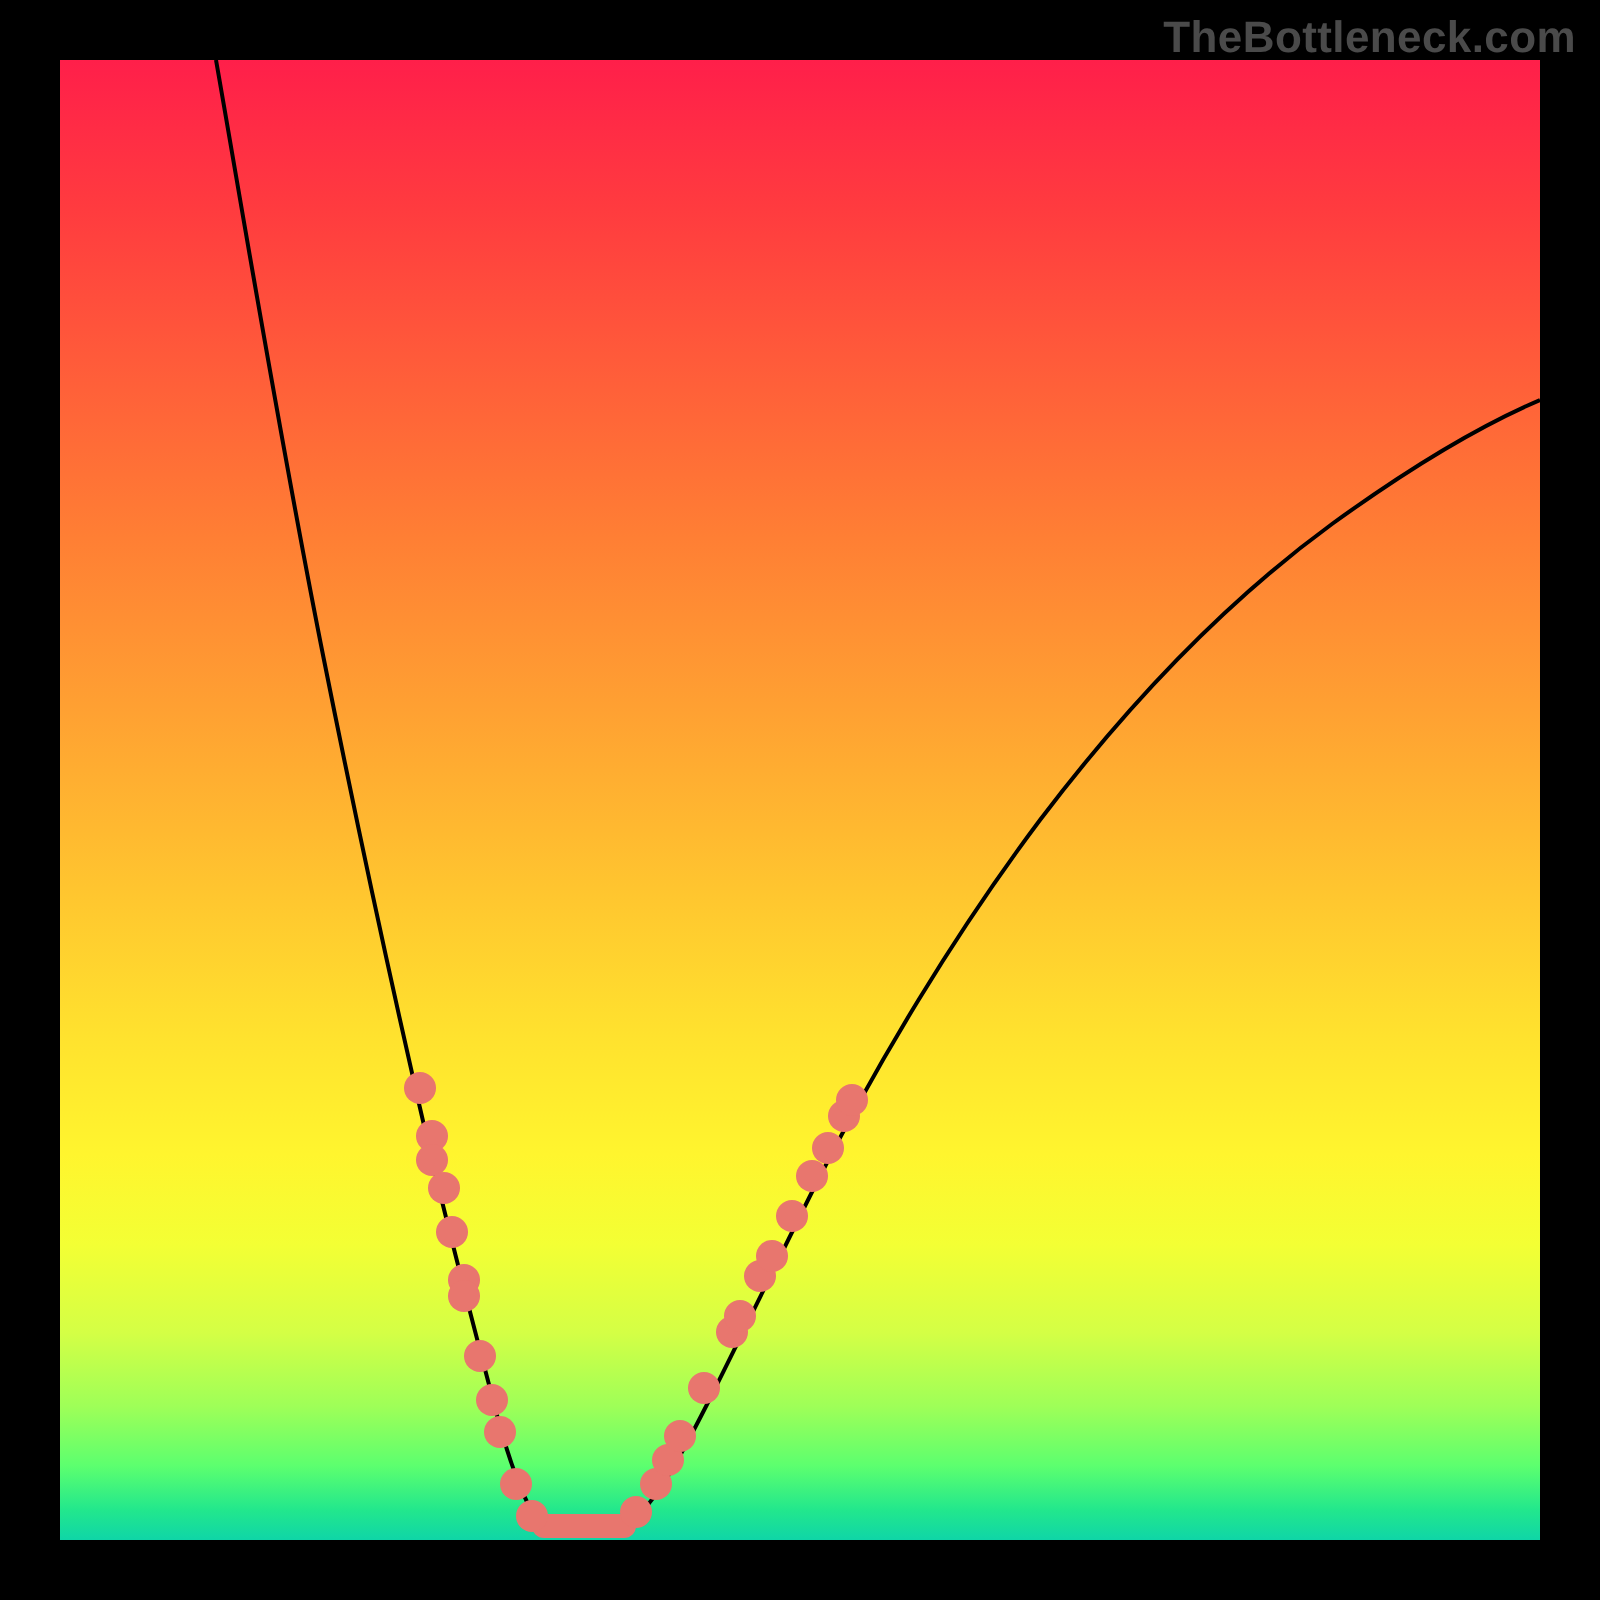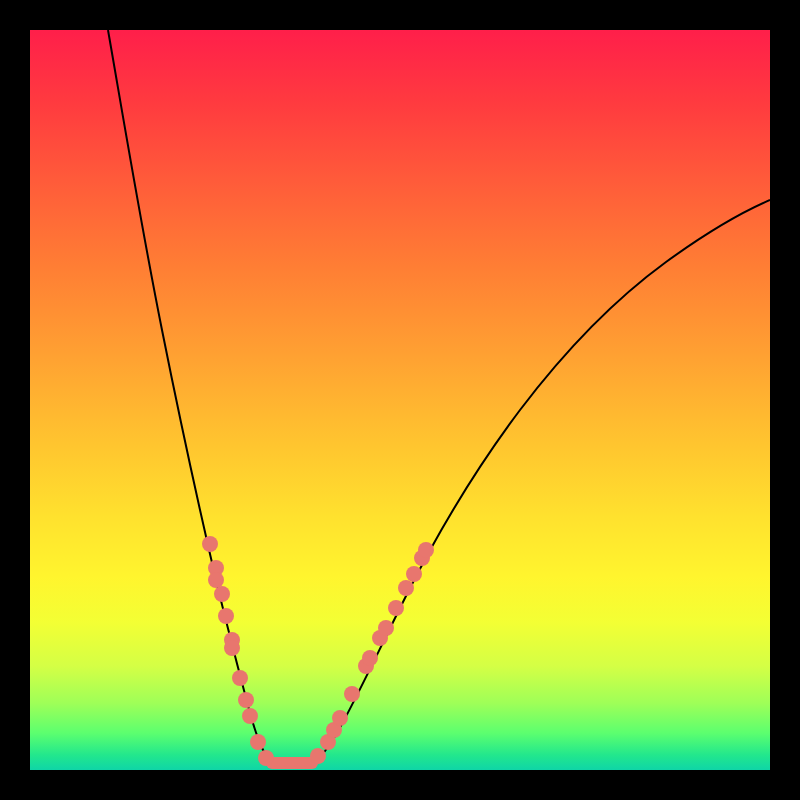--- a/index.html
+++ b/index.html
@@ -68,20 +68,21 @@
     fill: none;
     stroke: #e8766e;
     stroke-width: 12;
     stroke-linecap: round;
   }
 </style>
 </head>
 <body>
 
 <div class="frame">
+  <div class="watermark">TheBottleneck.com</div>
 
   <div class="plot">
     <svg viewBox="0 0 740 740">
       <path class="curve" d="M 78 0 C 92 80, 110 190, 132 300 C 152 400, 172 490, 186 550 C 196 592, 206 630, 216 668 C 222 692, 228 710, 234 722 C 238 729, 242 733, 246 735"></path>
       <path class="curve" d="M 280 735 C 286 732, 294 724, 304 708 C 320 682, 344 630, 376 566 C 408 502, 448 436, 490 380 C 534 322, 584 270, 636 232 C 676 203, 712 182, 740 170"></path>
 
       <line class="plateau" x1="242" x2="282" y1="733" y2="733"></line>
 
       <g id="dots-left">
           <circle cx="180" cy="514" r="8" class="dot"></circle>

